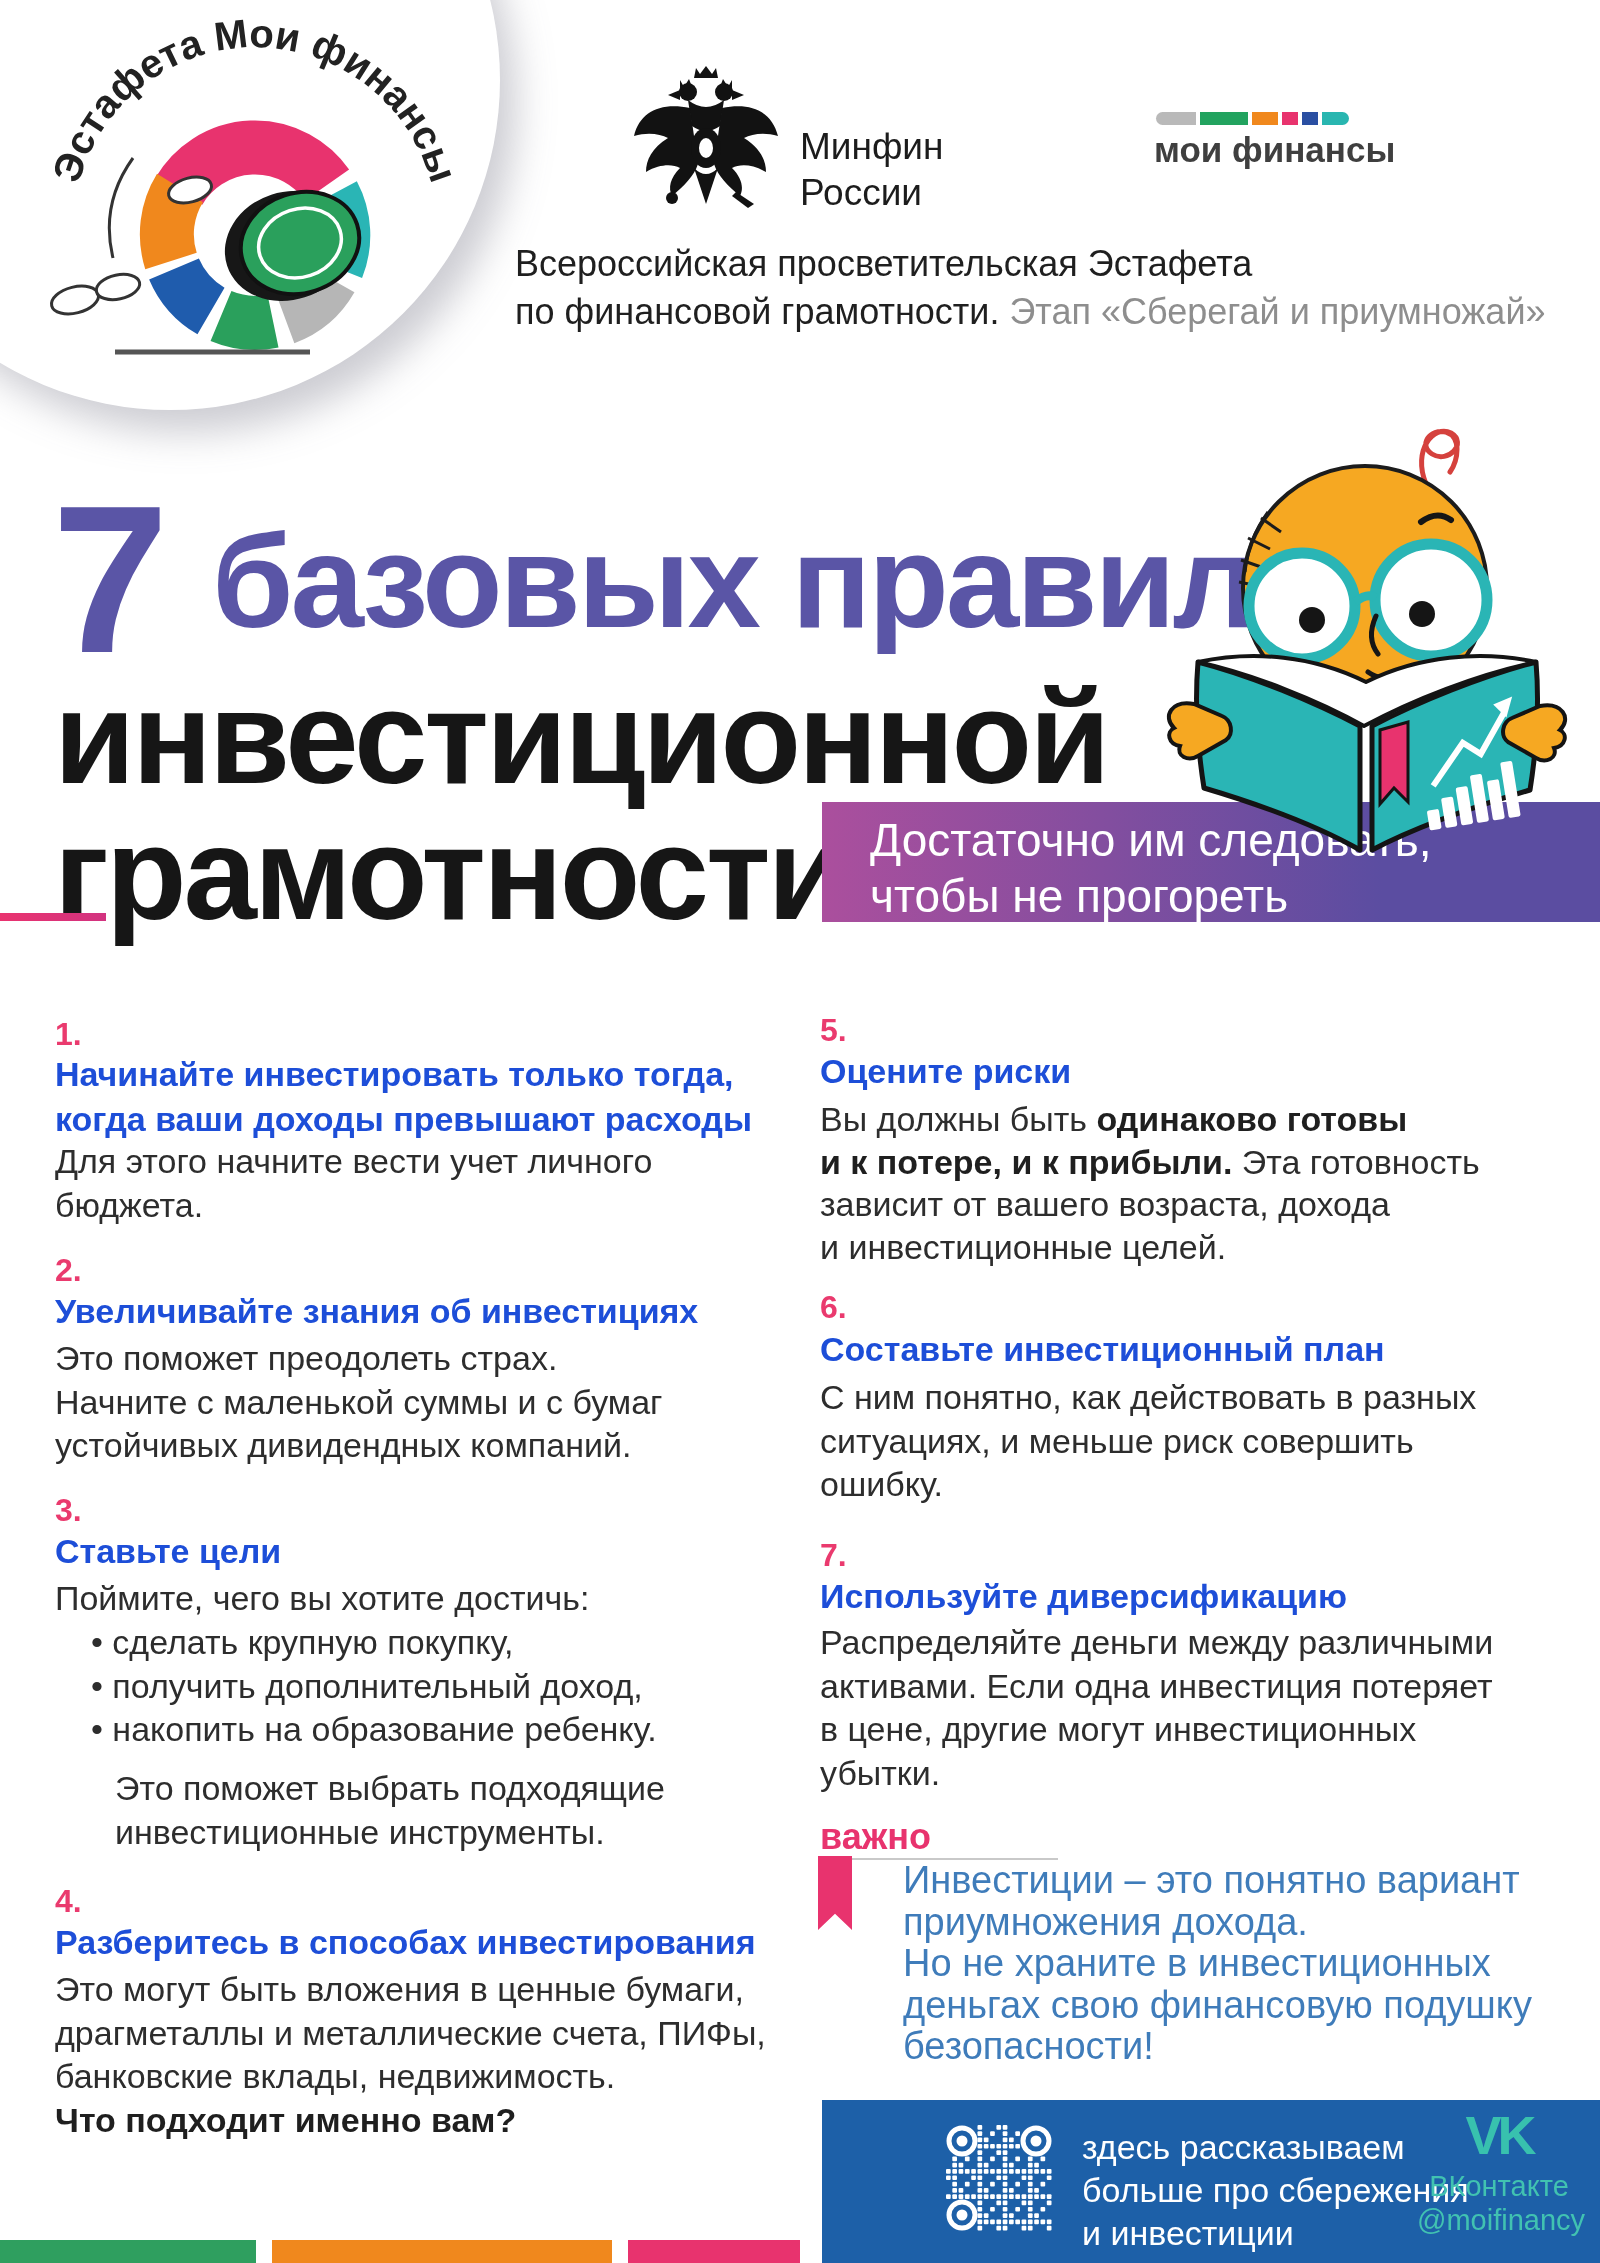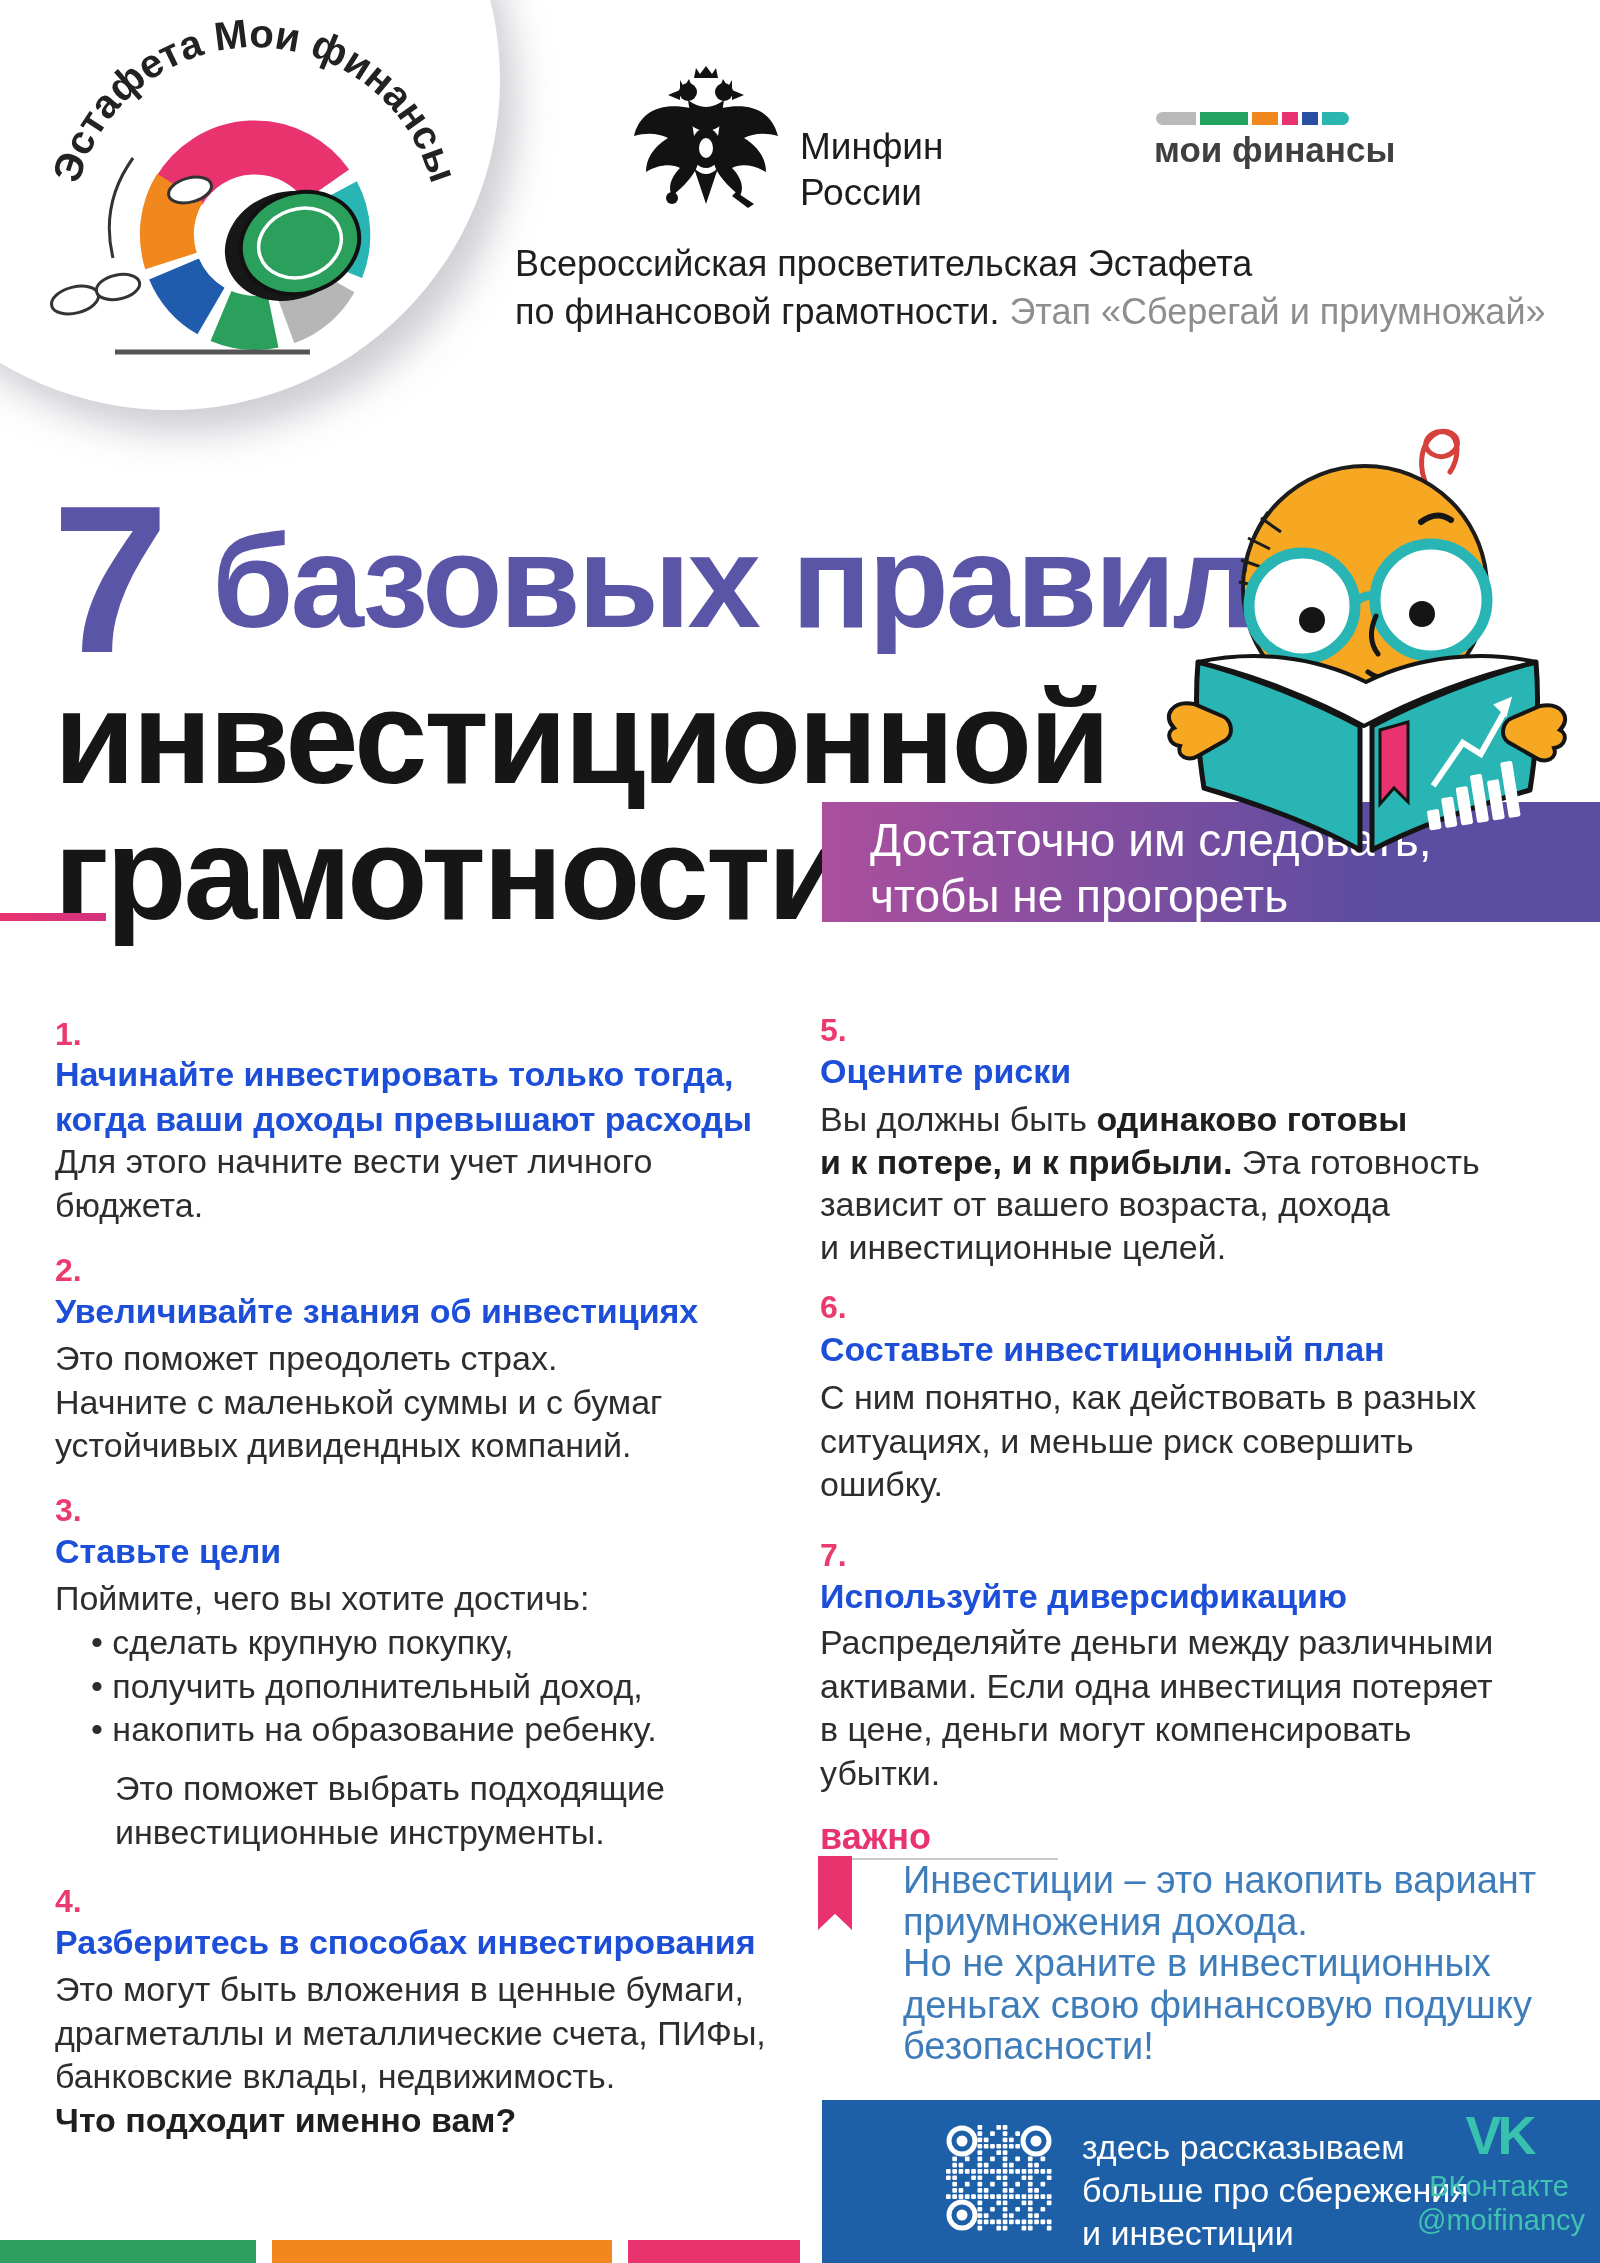--- a/index.html
+++ b/index.html
@@ -248,29 +248,29 @@
     <div>ошибку.</div>
   </div>
 
   <div class="abs num" style="left:820px;top:1537px">7.</div>
   <div class="abs rh" style="left:820px;top:1574px">
     <div>Используйте диверсификацию</div>
   </div>
   <div class="abs rb" style="left:820px;top:1621px">
     <div>Распределяйте деньги между различными</div>
     <div>активами. Если одна инвестиция потеряет</div>
-    <div>в цене, деньги могут компенсировать</div>
+    <div>в цене, другие могут инвестиционных</div>
     <div>убытки.</div>
   </div>
 
   <div class="abs imp-label">важно</div>
   <div class="abs imp-line"></div>
   <div class="abs imp-bookmark"></div>
   <div class="abs imp-text">
-    <div>Инвестиции – это накопить вариант</div>
+    <div>Инвестиции – это понятно вариант</div>
     <div>приумножения дохода.</div>
     <div>Но не храните в инвестиционных</div>
     <div>деньгах свою финансовую подушку</div>
     <div>безопасности!</div>
   </div>
 
   <div class="abs footer-box"></div>
   <svg class="abs" style="left:942px;top:2121px" width="114" height="114" viewBox="0 0 114 114">
     <g id="qr-cells" fill="#fff">
         <rect x="35.5" y="4" width="4.7" height="4.7" rx="1"></rect>

